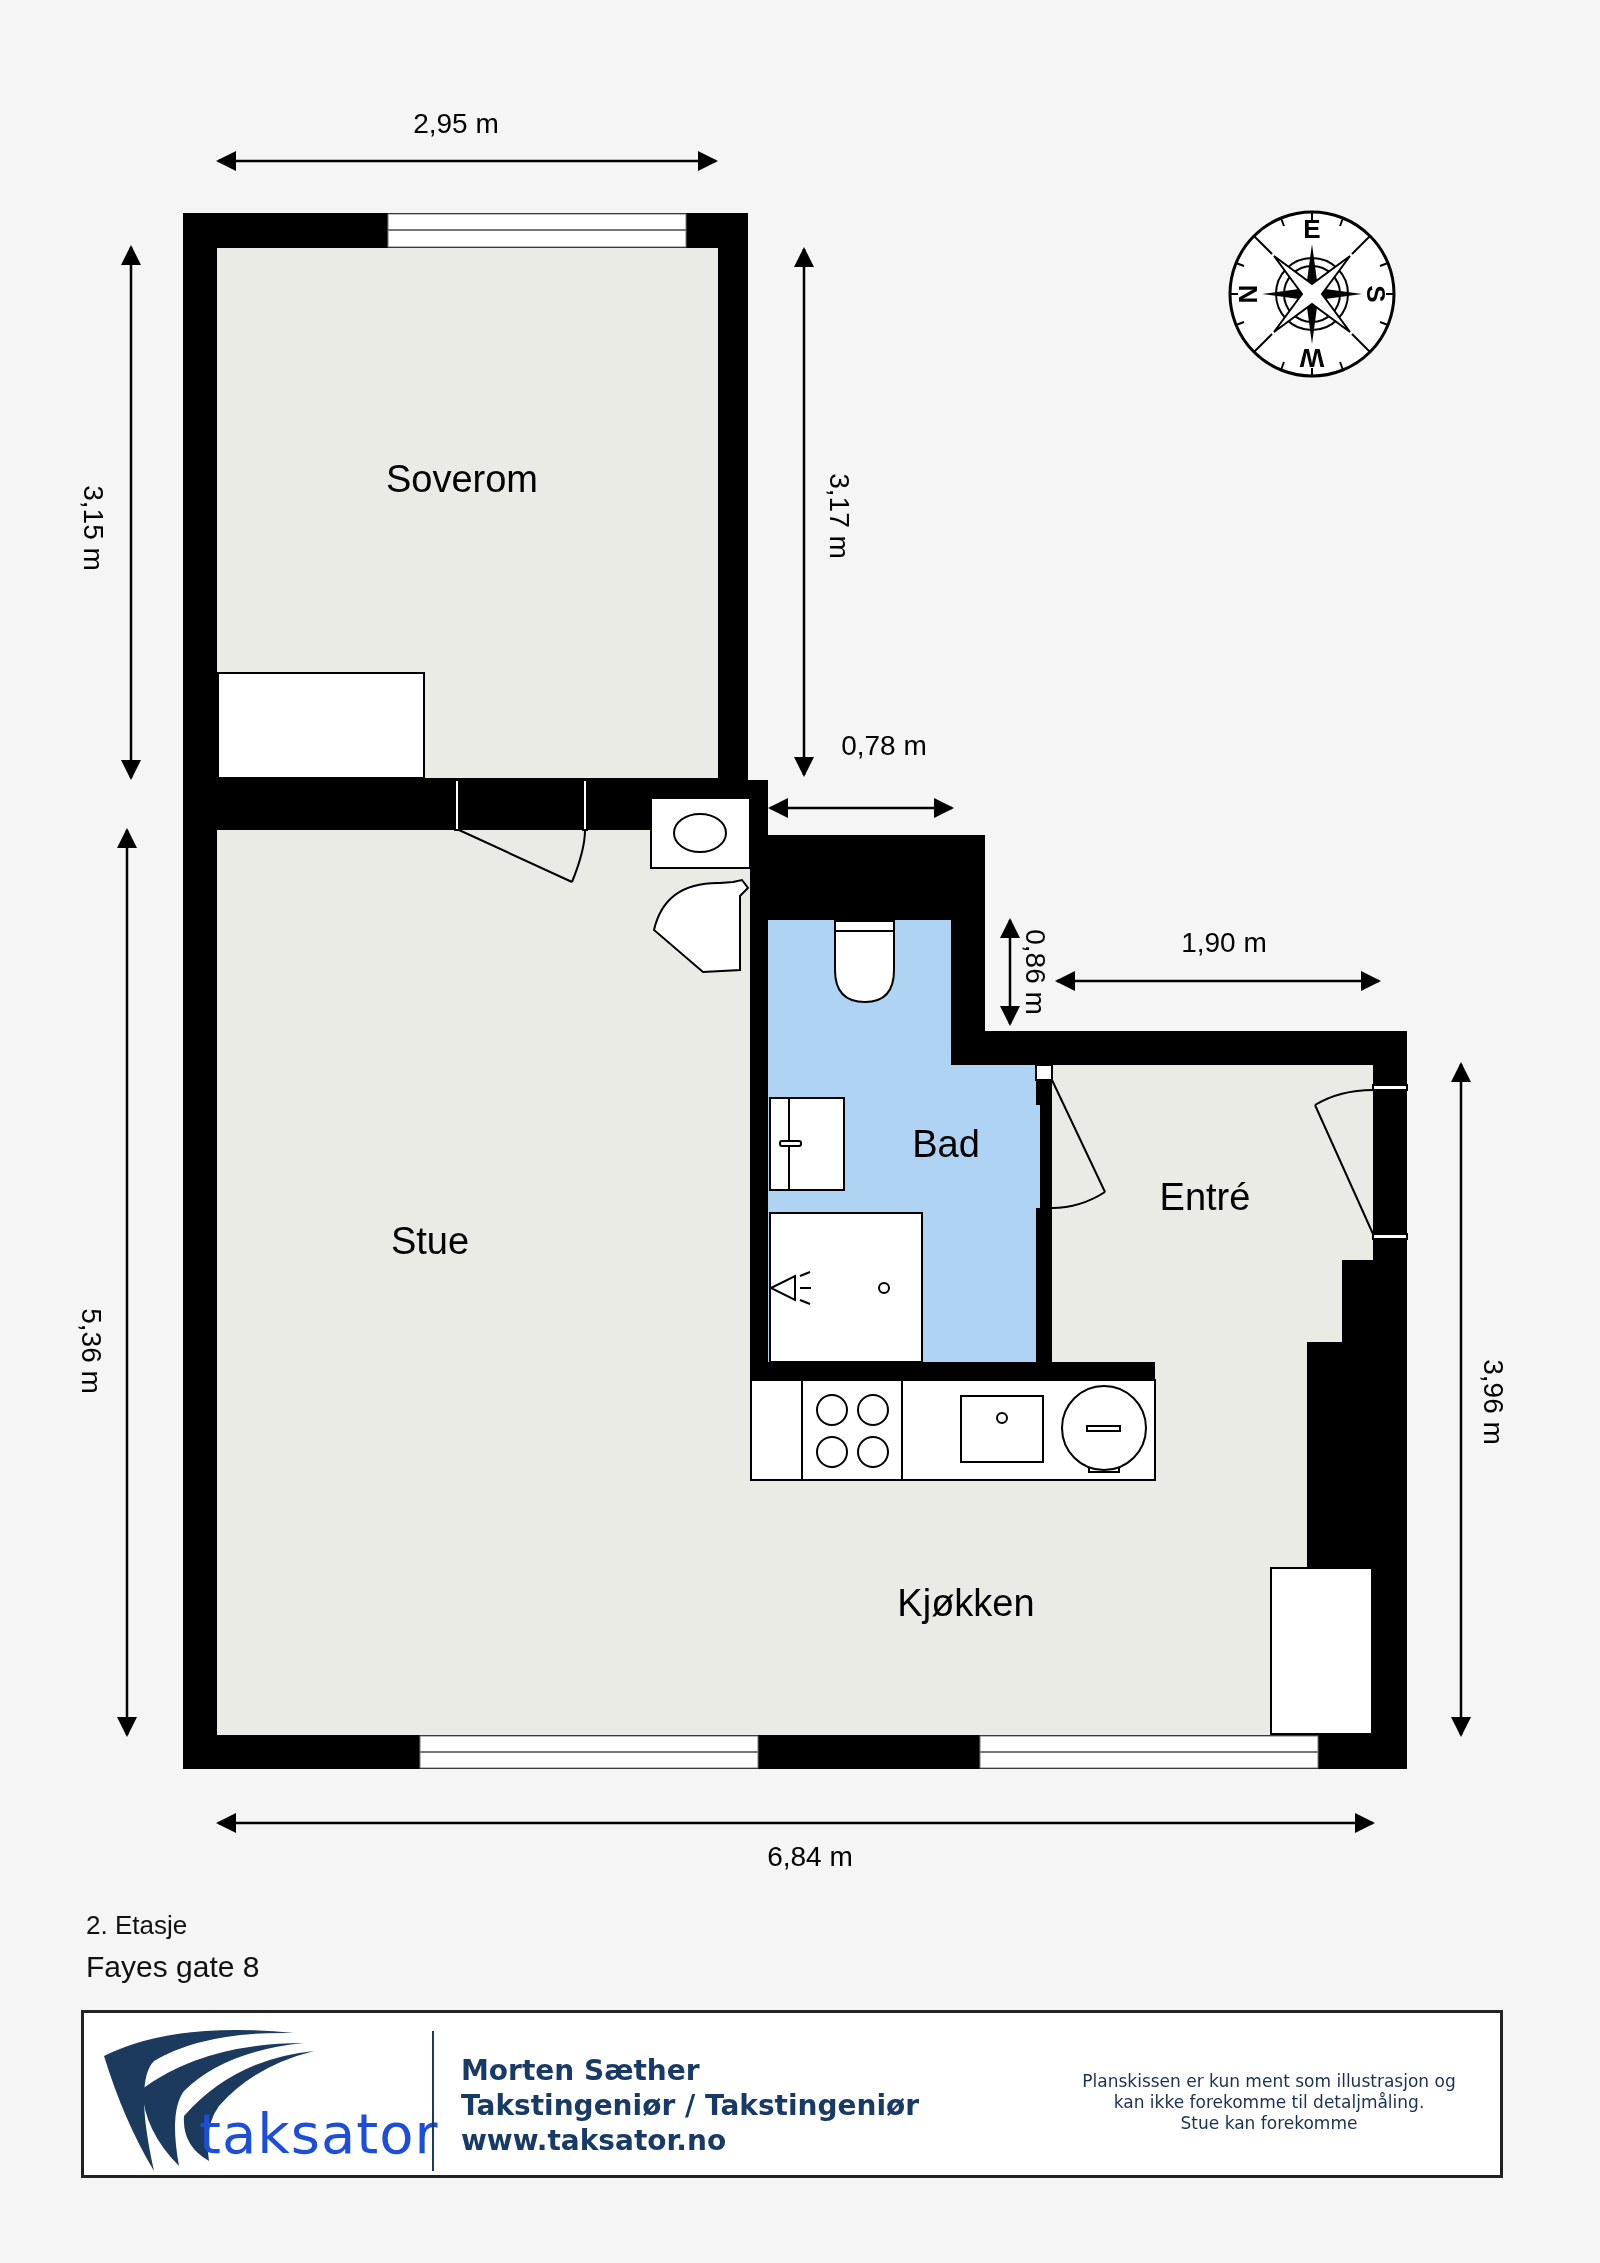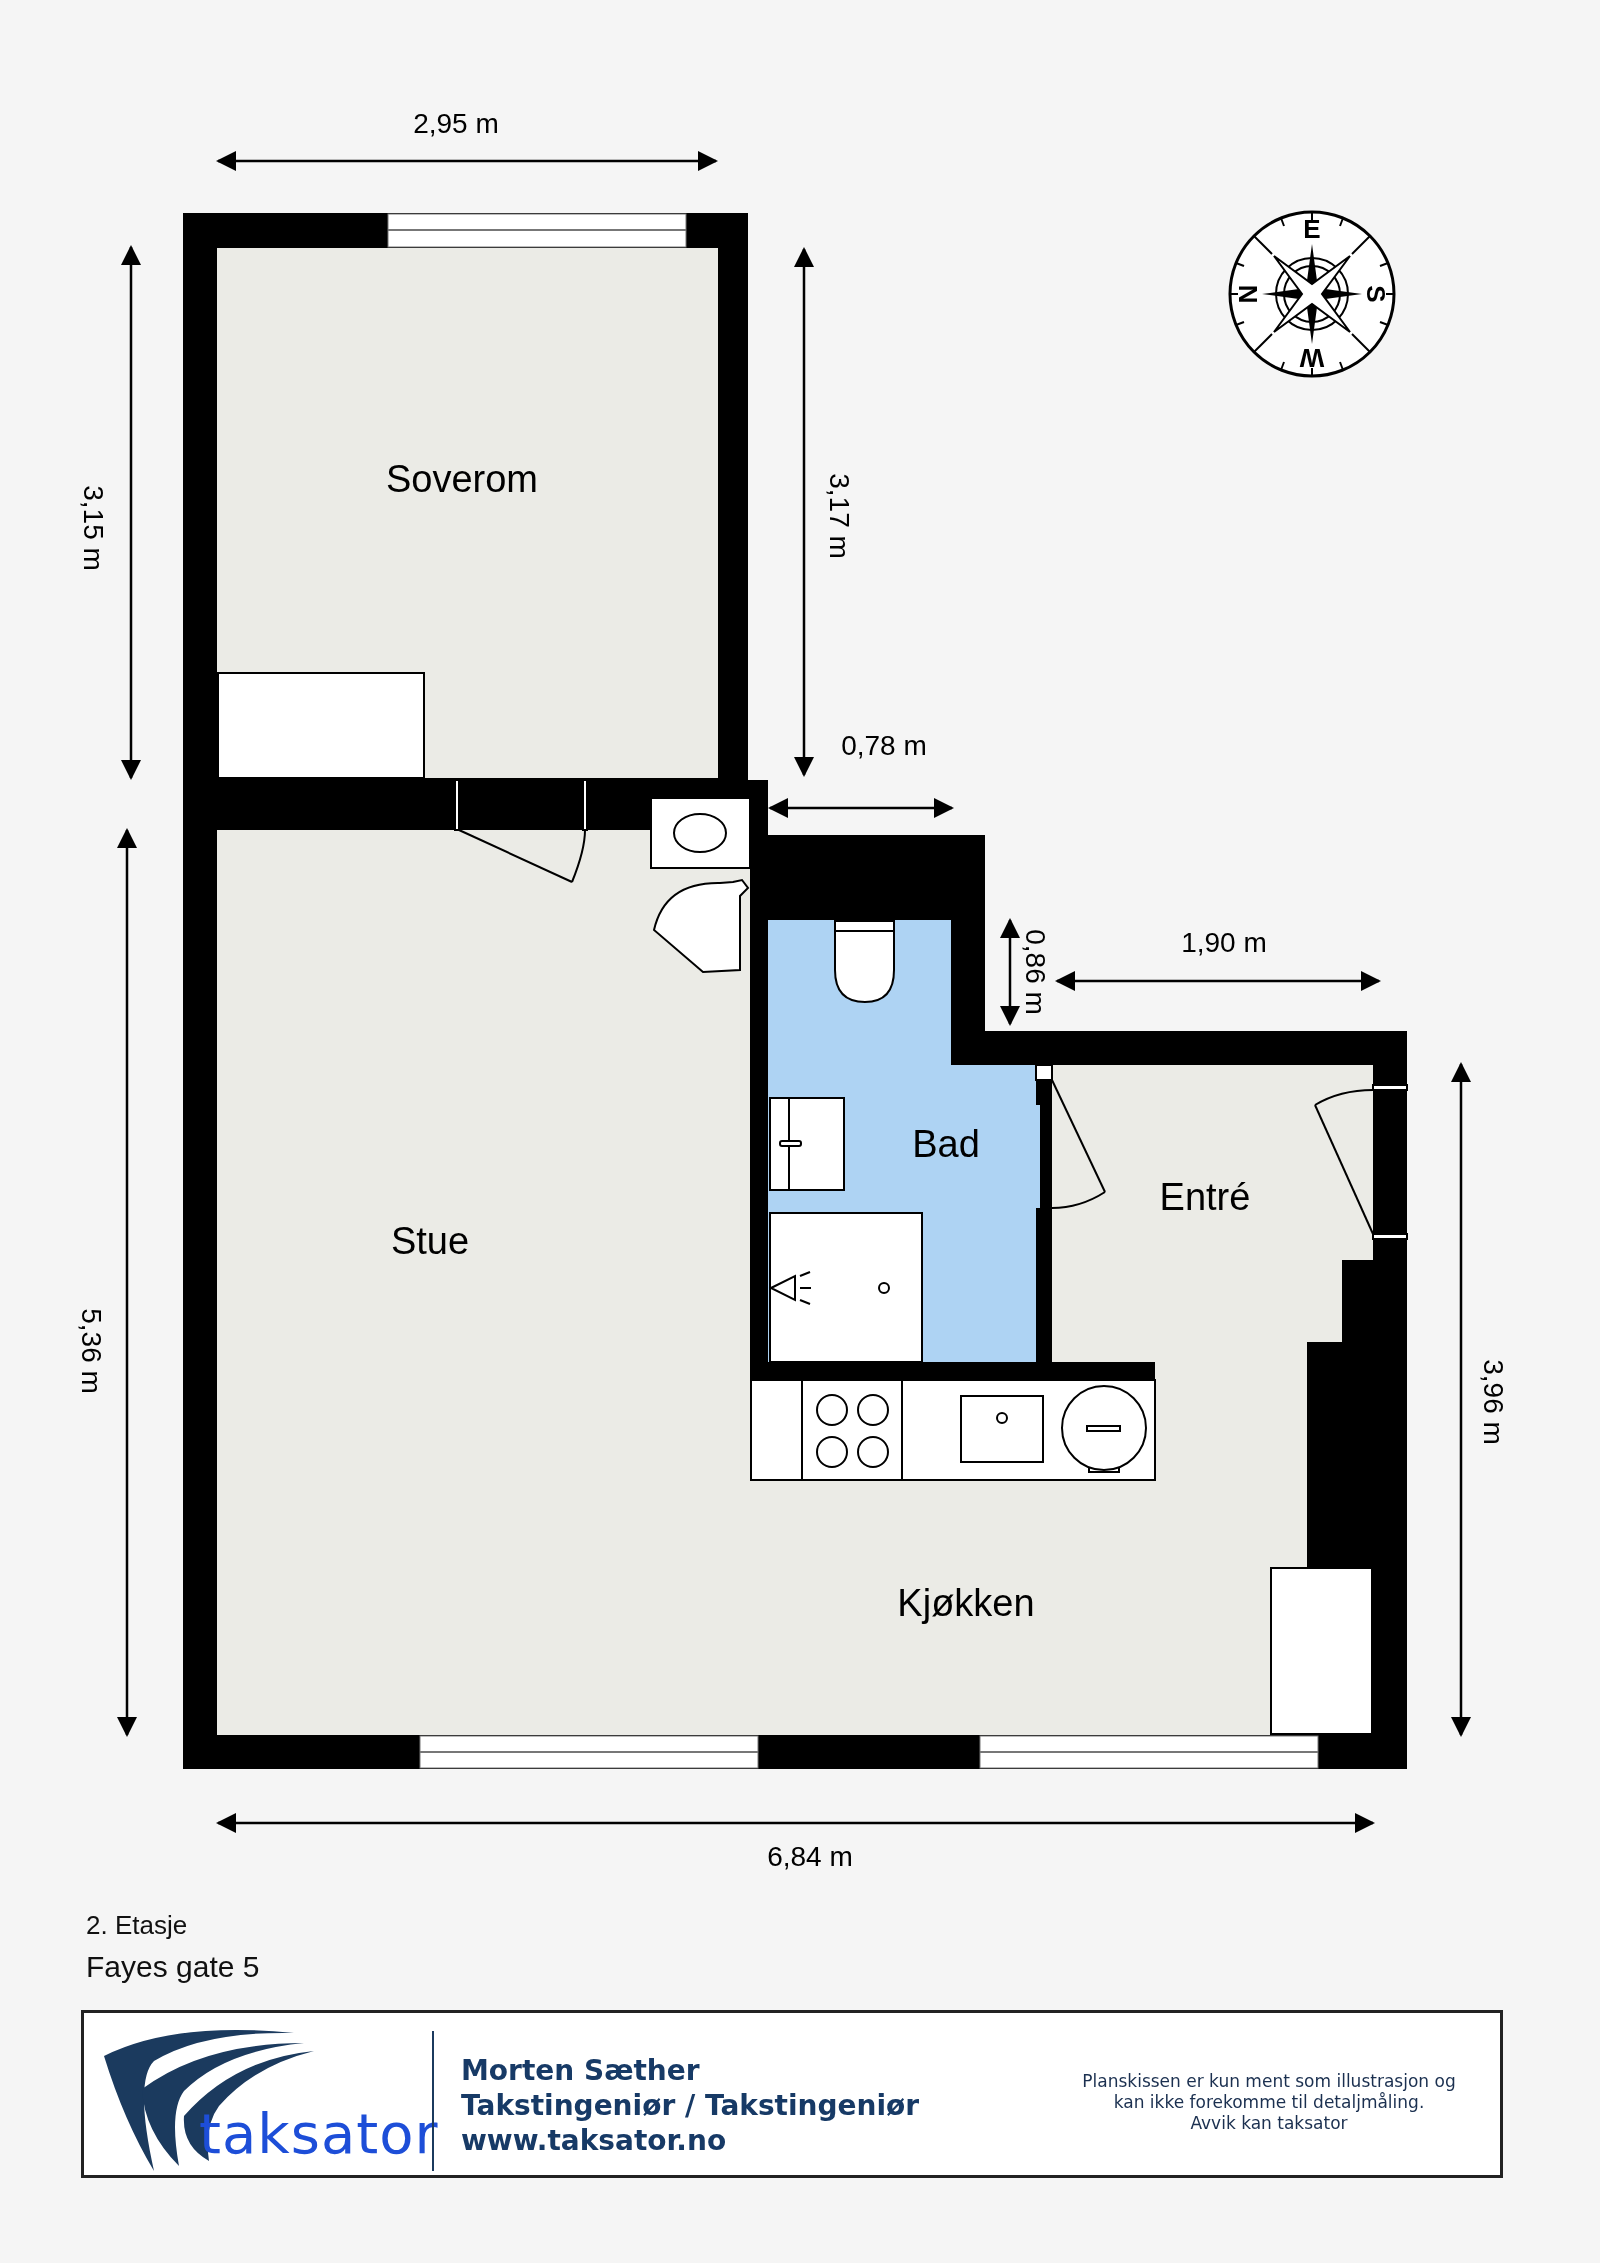--- a/index.html
+++ b/index.html
@@ -181,35 +181,35 @@
     <path d="M0,-50 L6,-6 L50,0 L6,6 L0,50 L-6,6 L-50,0 L-6,-6 Z" fill="#000"></path>
     <path d="M-38,-38 L0,-10 L38,-38 L10,0 L38,38 L0,10 L-38,38 L-10,0 Z" fill="#fff" stroke="#000" stroke-width="2"></path>
     <text class="lbl" x="0" y="-56" text-anchor="middle" font-size="26" font-weight="bold">E</text>
     <text class="lbl" transform="translate(-64,0) rotate(-90)" text-anchor="middle" font-size="26" font-weight="bold" y="9">N</text>
     <text class="lbl" transform="translate(64,0) rotate(90)" text-anchor="middle" font-size="26" font-weight="bold" y="9">S</text>
     <text class="lbl" transform="translate(0,64) rotate(180)" text-anchor="middle" font-size="26" font-weight="bold" y="9">W</text>
   </g>
 </svg>
 
 <div id="floor" class="meta">2. Etasje</div>
-<div id="addr" class="meta">Fayes gate 5</div>
+<div id="addr" class="meta">Fayes gate 8</div>
 
 <div class="footer">
   <div class="logo">
     <svg width="380" height="150" viewBox="0 0 380 150">
       <path d="M10,35 Q80,0 200,12 Q110,10 60,40 Q40,60 60,150 Q30,100 10,35 Z" fill="#1b3a5e"></path>
       <path d="M48,68 Q110,22 210,22 Q130,30 90,70 Q75,90 85,145 Q50,110 48,68 Z" fill="#1b3a5e"></path>
       <path d="M90,95 Q140,38 220,30 Q160,45 125,85 Q110,105 115,140 Q88,125 90,95 Z" fill="#1b3a5e"></path>
     </svg>
     <div class="logo-text">taksator</div>
   </div>
   <div class="vsep"></div>
   <div class="company">
     <div>Morten Sæther</div>
     <div>Takstingeniør / Takstingeniør</div>
     <div>www.taksator.no</div>
   </div>
   <div class="disclaimer">
     <div>Planskissen er kun ment som illustrasjon og</div>
     <div>kan ikke forekomme til detaljmåling.</div>
-    <div>Avvik kan taksator</div>
+    <div>Stue kan forekomme</div>
   </div>
 </div>
 
 </body></html>

